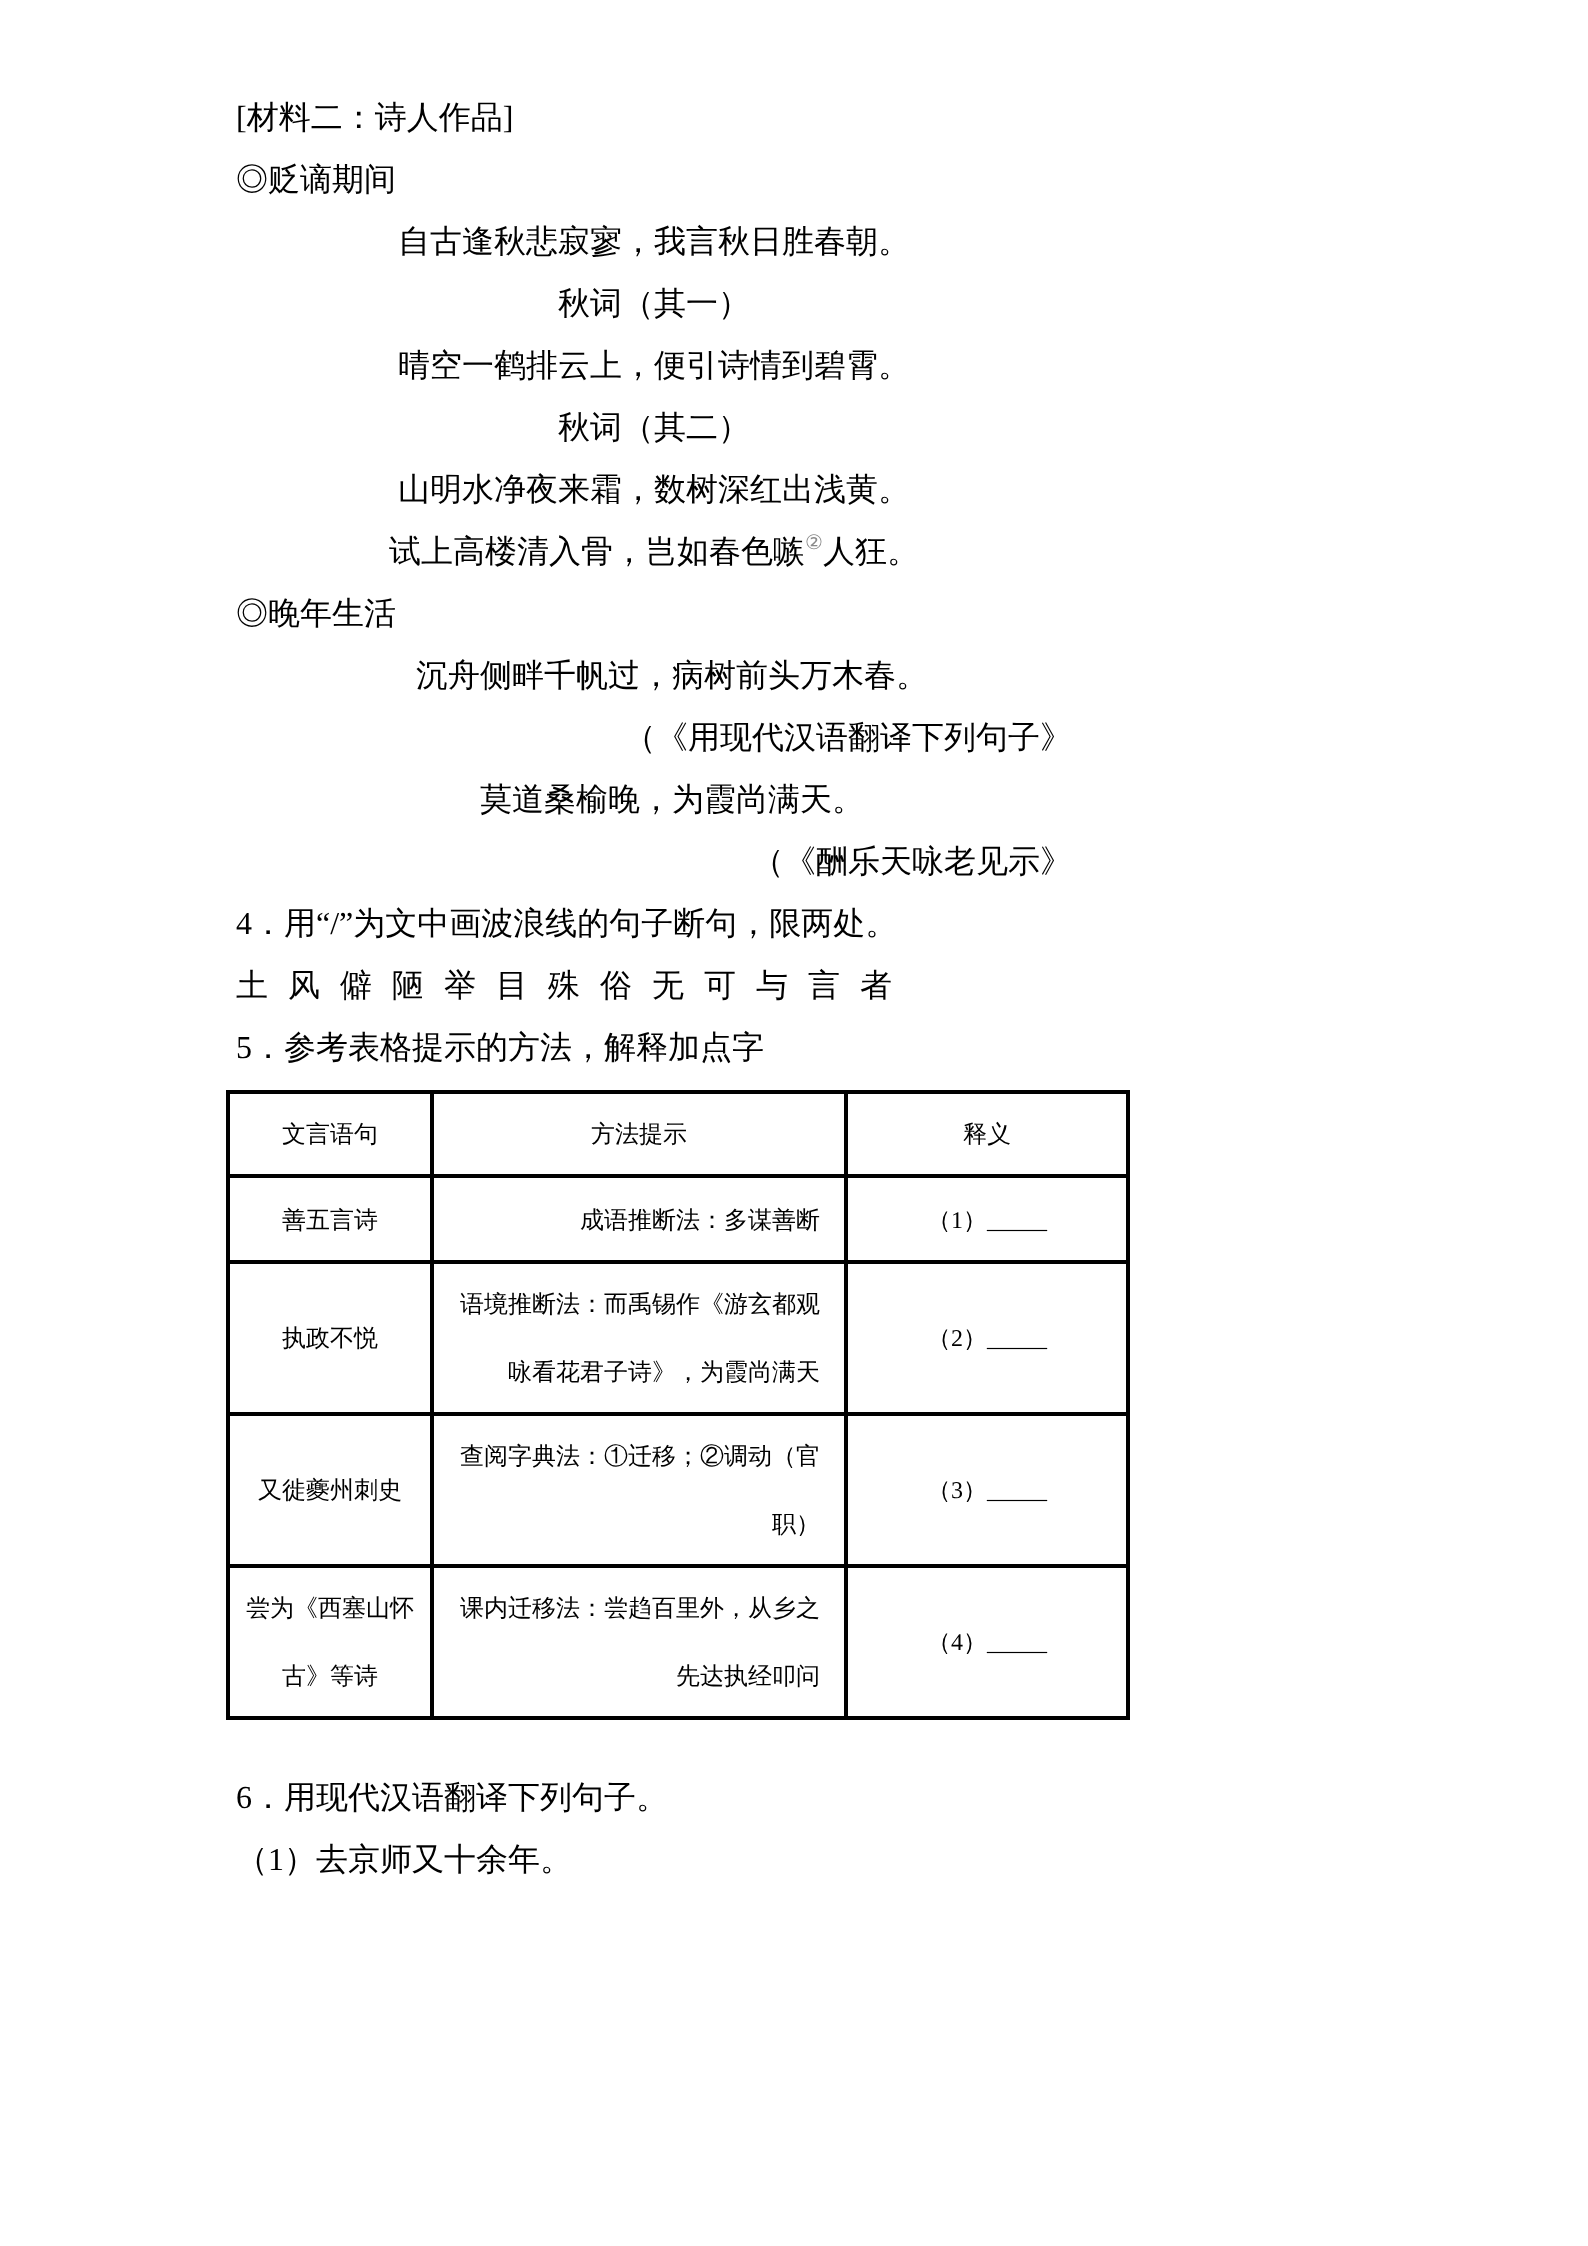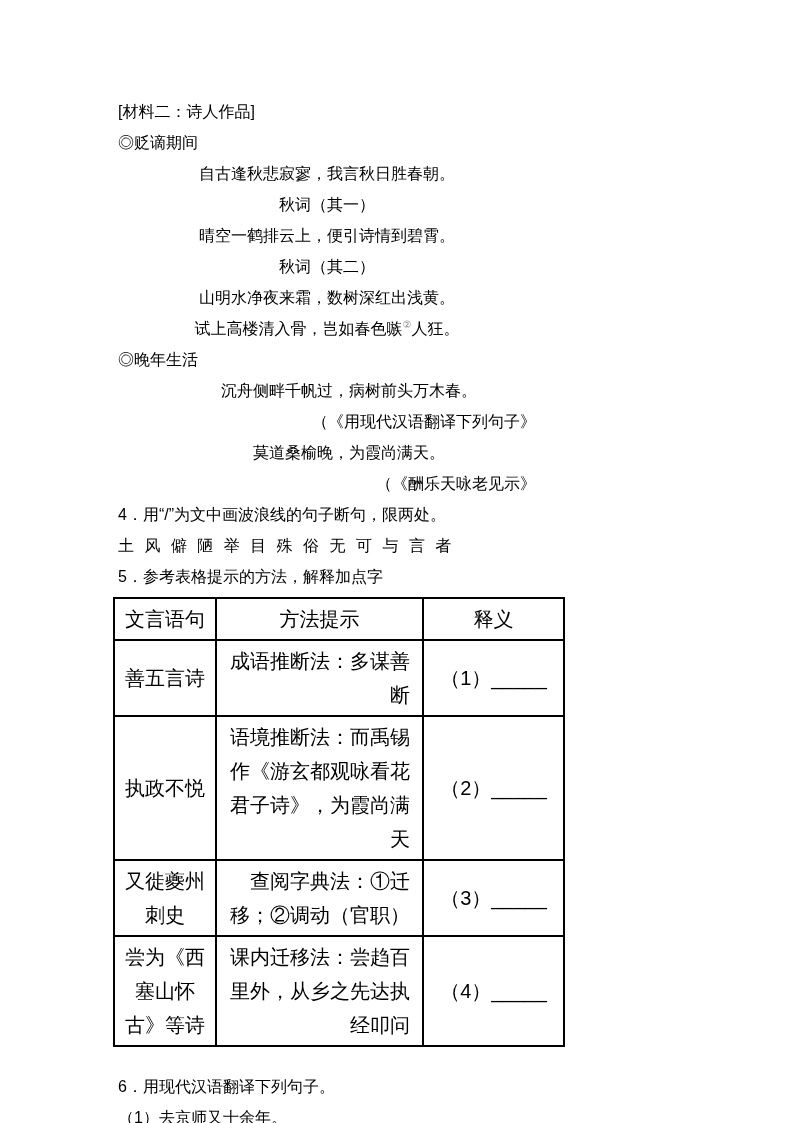--- a/index.html
+++ b/index.html
@@ -2,47 +2,47 @@
 <html><head>
 <meta charset="utf-8">
 <style>
   html, body { margin: 0; padding: 0; background: #ffffff; }
   .page {
     position: relative;
     width: 656px;
     height: 1123px;
     background: #ffffff;
     box-sizing: border-box;
-    padding: 96px 120px 0 118px;
-    font-family: Liberation Sans, sans-serif;
+    padding: 44px 120px 0 118px;
+    font-family: Liberation Serif, serif;
     font-size: 16px;
     color: #000000;
     overflow: hidden;
   }
   .ln { margin: 0; line-height: 31px; }
   .center { text-align: center; }
   .right { text-align: right; }
-  .shift { position: relative; left: 22px; }
+  .shift { position: relative; left: 9px; }
   .spaced { word-spacing: 6px; }
   sup.fnote {
     font-size: 10px;
     color: #8a8a8a;
     vertical-align: super;
     line-height: 0;
   }
   table.method-table {
     border-collapse: collapse;
     table-layout: fixed;
     width: 450px;
     margin: 5px 0 0 -5px;
   }
   .method-table th, .method-table td {
     border: 2px solid #000000;
     font-weight: normal;
-    font-size: 20px;
+    font-size: 12px;
     line-height: 34px;
     padding: 3px 4px;
     text-align: center;
     vertical-align: middle;
     word-break: break-all;
     box-sizing: border-box;
   }
   .method-table col.c1 { width: 102px; }
   .method-table col.c2 { width: 207px; }
   .method-table col.c3 { width: 141px; }

